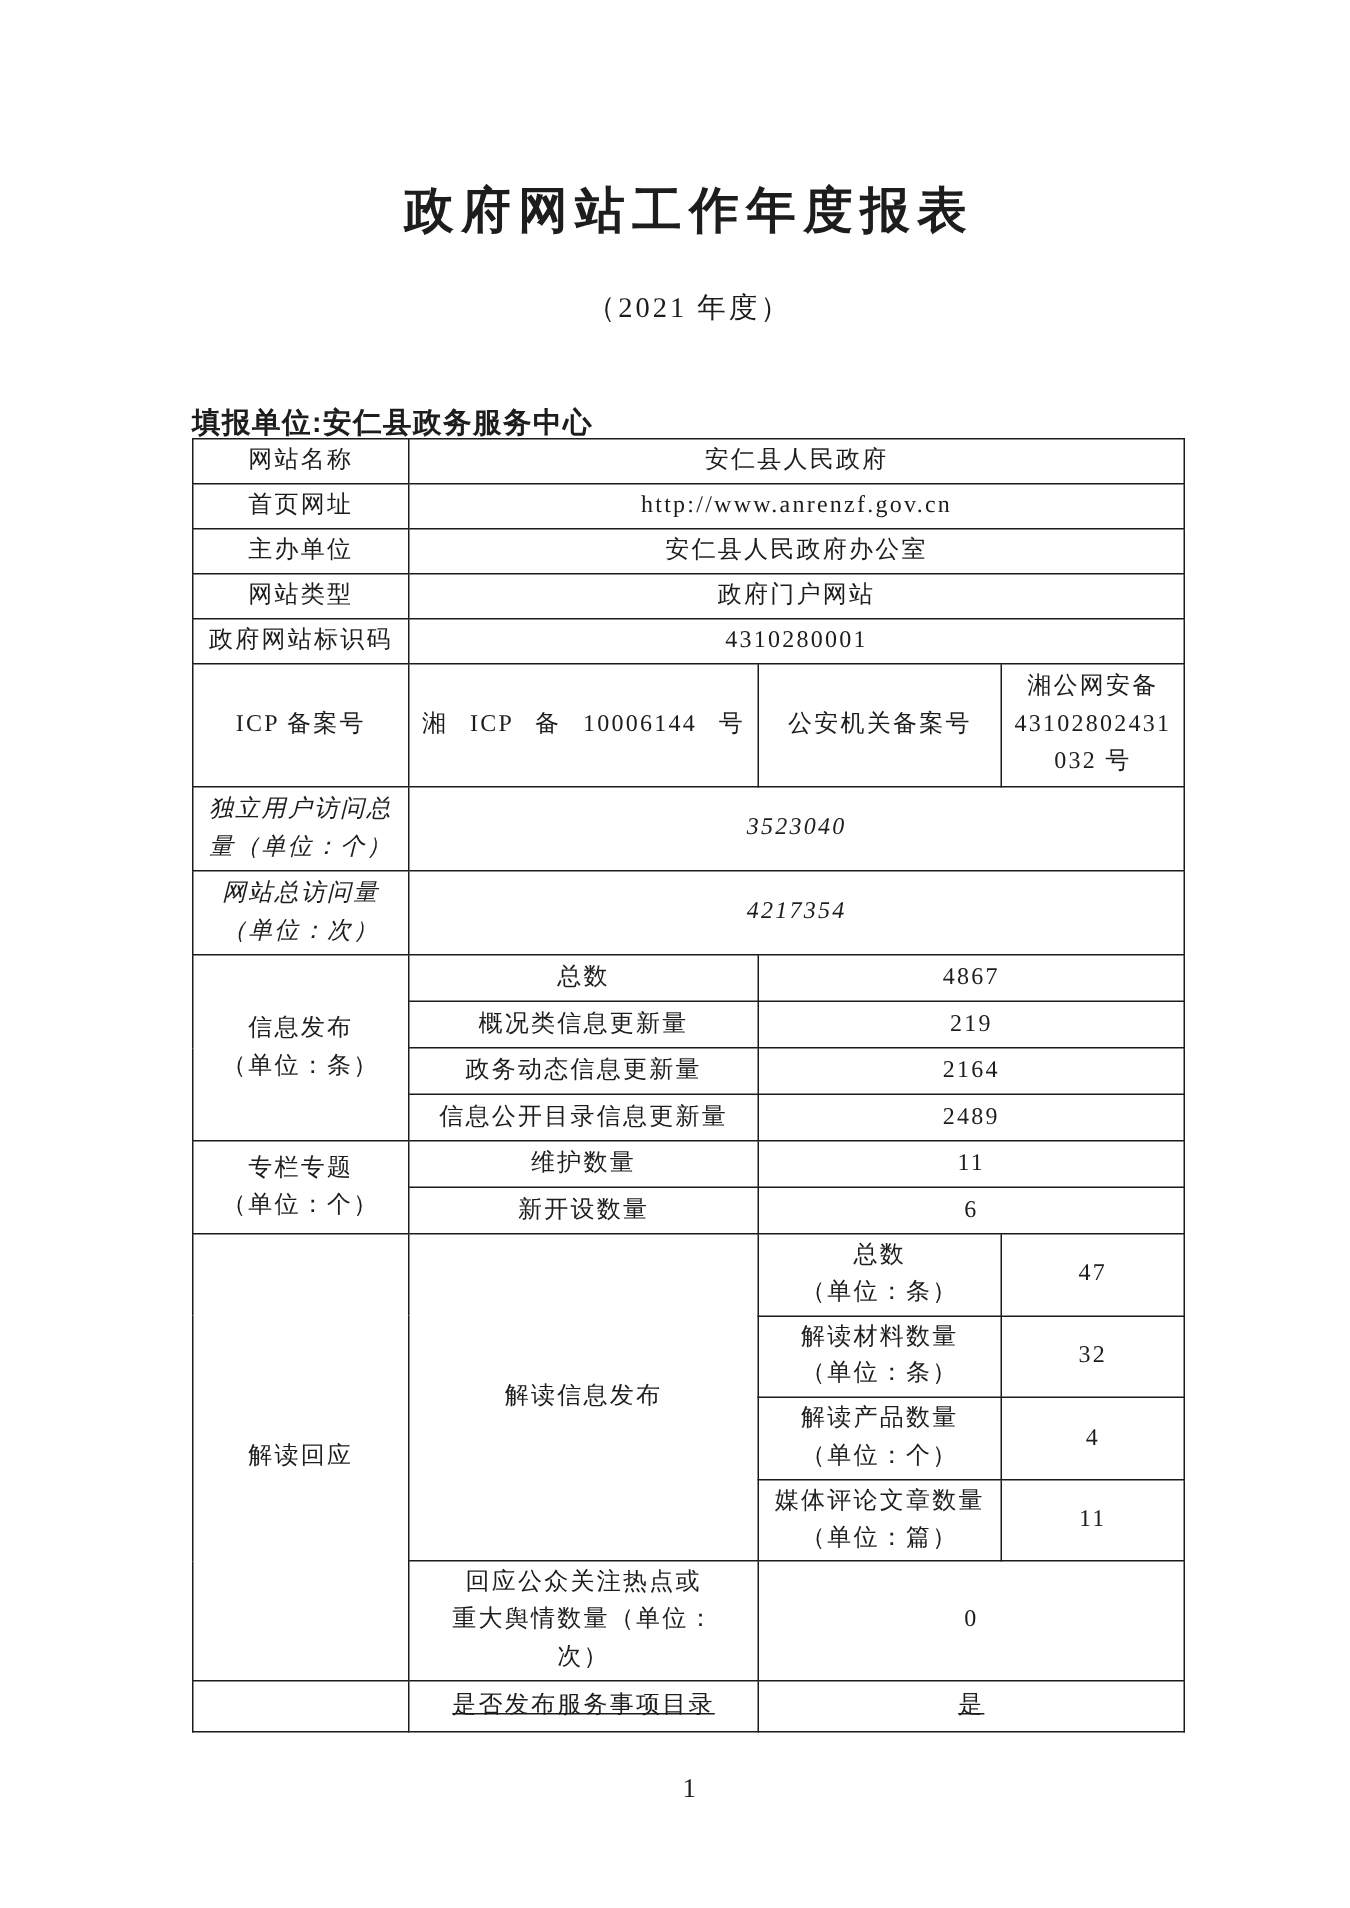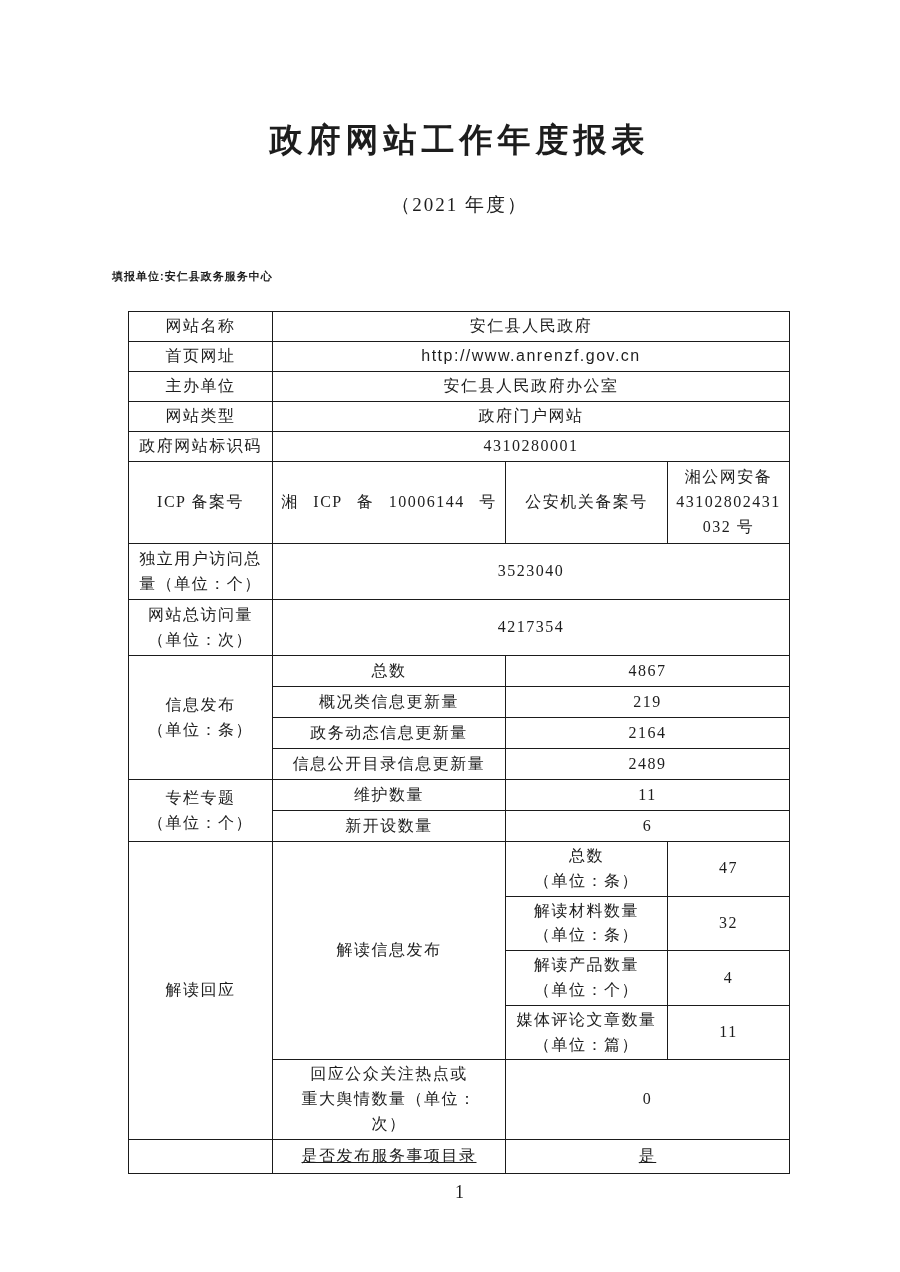--- a/index.html
+++ b/index.html
@@ -33,29 +33,29 @@
     top: 192px;
     left: 0;
     width: 100%;
     text-align: center;
     font-size: 19px;
     letter-spacing: 2px;
   }
   .unit {
     position: absolute;
     top: 269px;
-    left: 112px;
+    left: 128px;
     font-family: "Liberation Sans", "DejaVu Sans", sans-serif;
     font-weight: bold;
-    font-size: 11px;
+    font-size: 19px;
     letter-spacing: 1px;
   }
   table.report {
     position: absolute;
-    top: 311px;
+    top: 292px;
     left: 128px;
     width: 661px;
     border-collapse: collapse;
     table-layout: fixed;
   }
   table.report td {
     border: 1px solid #1b1b1b;
     padding: 2px 4px;
     text-align: center;
     vertical-align: middle;
@@ -64,28 +64,28 @@
     line-height: 1.55;
     overflow: hidden;
   }
   td.pre { white-space: pre-line; }
   td.cjkv { letter-spacing: 3px; }
   td.num {
     font-size: 17px;
     letter-spacing: 1px;
   }
   td.mono {
-    font-family: Liberation Sans, sans-serif;
+    font-family: Liberation Serif, serif;
     font-size: 16px;
     letter-spacing: 0.5px;
   }
   td.icpv { word-spacing: 9px; margin-top: 28px; }
   tr.r30 { height: 30px; }
   tr.ricp { height: 82px; }
-  tr.r56 { height: 56px; }
+  tr.r56 { height: 56px; font-style: italic; }
   tr.r31 { height: 31px; }
   tr.r52 { height: 52px; }
   tr.r77 { height: 77px; }
   tr.r34 { height: 34px; text-decoration: underline; }
   .pageno {
     position: absolute;
     top: 1182px;
     left: 0;
     width: 100%;
     text-align: center;

